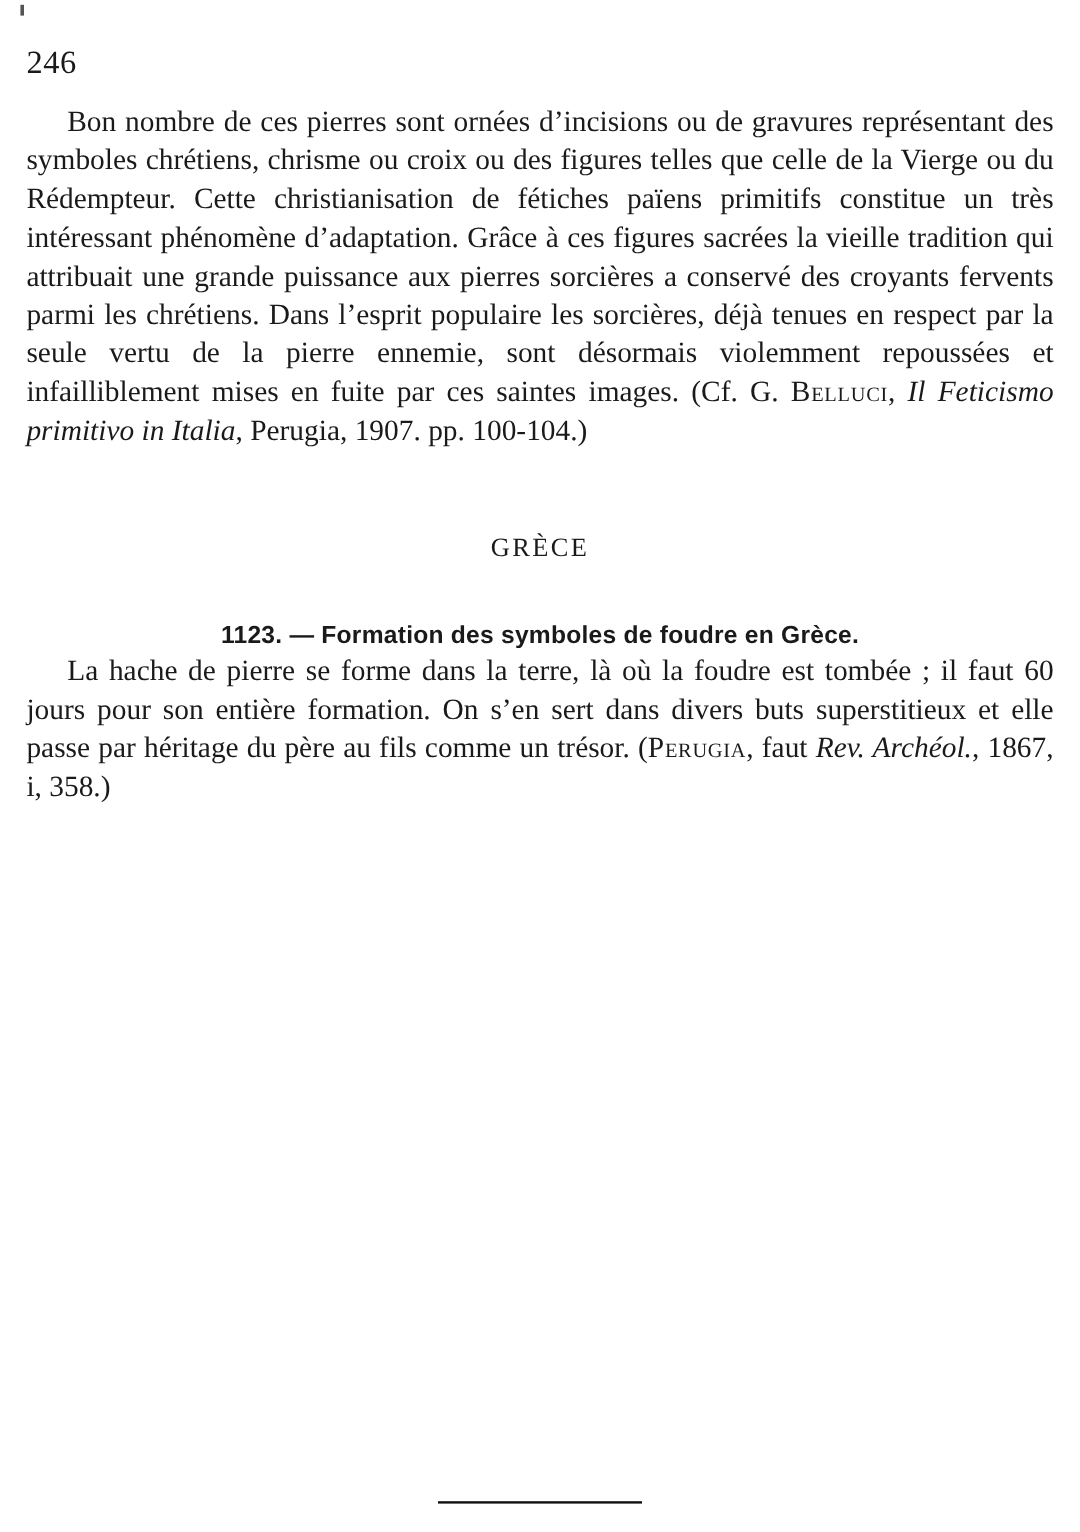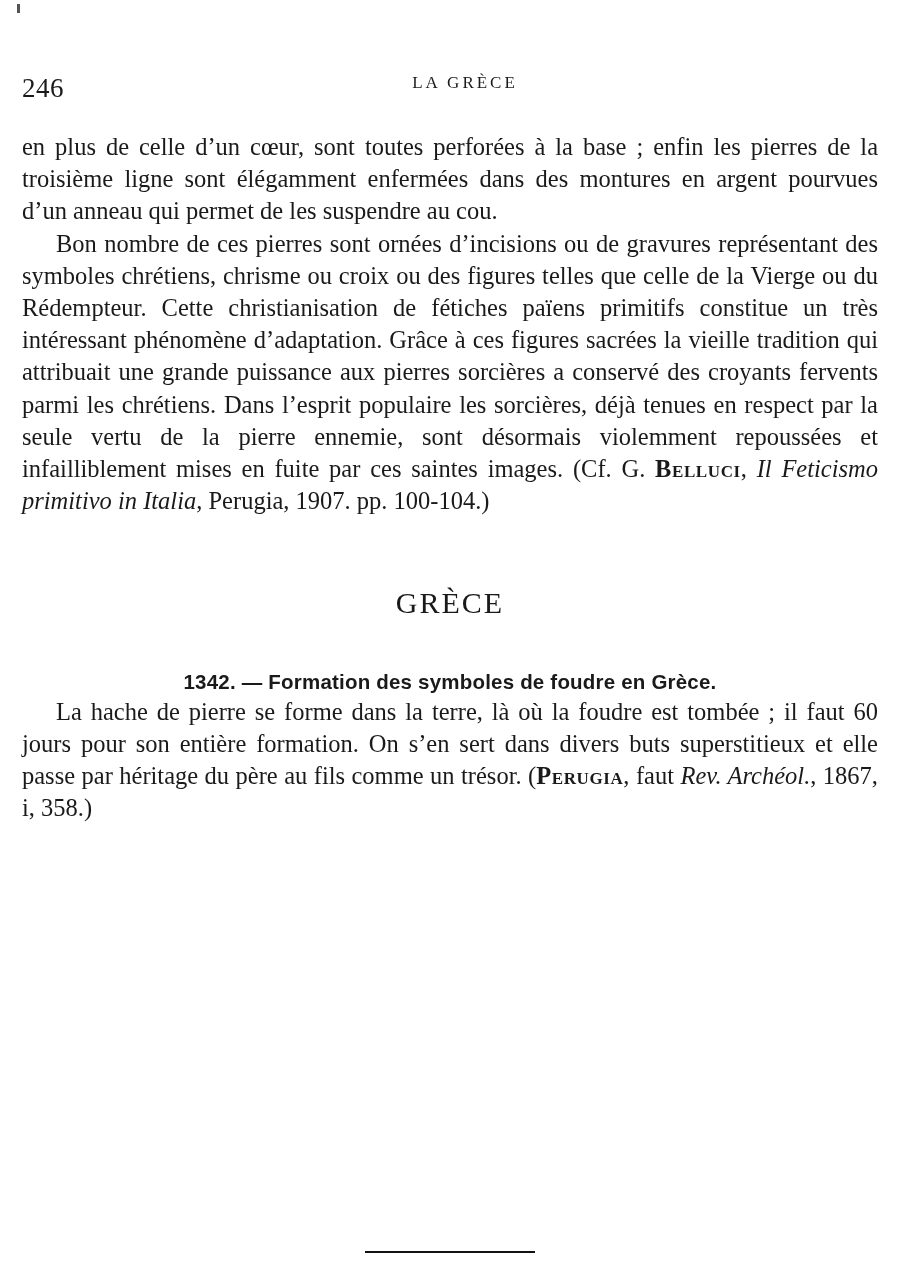--- a/index.html
+++ b/index.html
@@ -17,24 +17,23 @@
   }
   .page {
     position: relative;
     width: 900px;
     height: 1277px;
     box-sizing: border-box;
     padding: 28px 22px 0 22px;
   }
   .running-head {
     display: flex;
-    align-items: flex-start;
+    align-items: flex-end;
     height: 40px;
     margin-bottom: 18px;
-    margin-top: 45px;
   }
   .folio {
     font-size: 27px;
     font-family: "Liberation Serif", serif;
     letter-spacing: 0.5px;
     width: 160px;
   }
   .head-title {
     flex: 1;
     text-align: center;
@@ -52,21 +51,21 @@
   p.para {
     margin: 0;
     text-indent: 34px;
     text-align: justify;
   }
   p.para.noindent {
     text-indent: 0;
   }
   .section-title {
     text-align: center;
-    font-size: 30px;
+    font-size: 22px;
     font-family: "Liberation Serif", serif;
     letter-spacing: 2px;
     margin-top: 66px;
     margin-bottom: 0;
     font-weight: normal;
   }
   .entry-heading {
     text-align: center;
     font-size: 20.5px;
     font-weight: bold;
@@ -74,21 +73,20 @@
     letter-spacing: 0.2px;
     margin-top: 46px;
     margin-bottom: 0;
   }
   .entry-body {
     margin-top: 36px;
   }
   .smallcaps {
     font-variant: small-caps;
     letter-spacing: 0.6px;
-    font-weight: bold;
   }
   .italic {
     font-style: italic;
   }
   .rule {
     position: absolute;
     left: 50%;
     transform: translateX(-50%);
     bottom: 24px;
     width: 170px;
@@ -105,32 +103,30 @@
 </style>
 </head>
 <body>
 
 <div class="page">
 
   <div class="speck"></div>
 
   <div class="running-head">
     <div class="folio">246</div>
-    <div class="head-title">LA GRÈCE</div>
   </div>
 
   <div class="body-text">
 
-    <p class="para noindent">en plus de celle d’un cœur, sont toutes perforées à la base ; enfin les pierres de la troisième ligne sont élégamment enfermées dans des montures en argent pourvues d’un anneau qui permet de les suspendre au cou.</p>
 
     <p class="para"><span>Bon nombre de ces pierres sont ornées d’incisions ou de gravures représentant des symboles chrétiens, chrisme ou croix ou des figures telles que celle de la Vierge ou du Rédempteur. Cette christianisation de fétiches païens primitifs constitue un très intéressant phénomène d’adaptation. Grâce à ces figures sacrées la vieille tradition qui attribuait une grande puissance aux pierres sorcières a conservé des croyants fervents parmi les chrétiens. Dans l’esprit populaire les sorcières, déjà tenues en respect par la seule vertu de la pierre ennemie, sont désormais violemment repoussées et infailliblement mises en fuite par ces saintes images. (Cf. G. </span><span class="smallcaps">Belluci</span><span>, </span><span class="italic">Il Feticismo primitivo in Italia</span><span>, Perugia, 1907. pp. 100-104.)</span></p>
 
     <h2 class="section-title">GRÈCE</h2>
 
-    <h3 class="entry-heading"><span>1342.</span> <span>—</span> <span>Formation des symboles de foudre en Grèce.</span></h3>
+    <h3 class="entry-heading"><span>1123.</span> <span>—</span> <span>Formation des symboles de foudre en Grèce.</span></h3>
 
     <p class="para entry-body"><span>La hache de pierre se forme dans la terre, là où la foudre est tombée ; il faut 60 jours pour son entière formation. On s’en sert dans divers buts superstitieux et elle passe par héritage du père au fils comme un trésor. (</span><span class="smallcaps">Perugia</span><span>, faut </span><span class="italic">Rev. Archéol.</span><span>, 1867, i, 358.)</span></p>
 
   </div>
 
   <div class="rule"></div>
 
 </div>
 
 </body></html>

